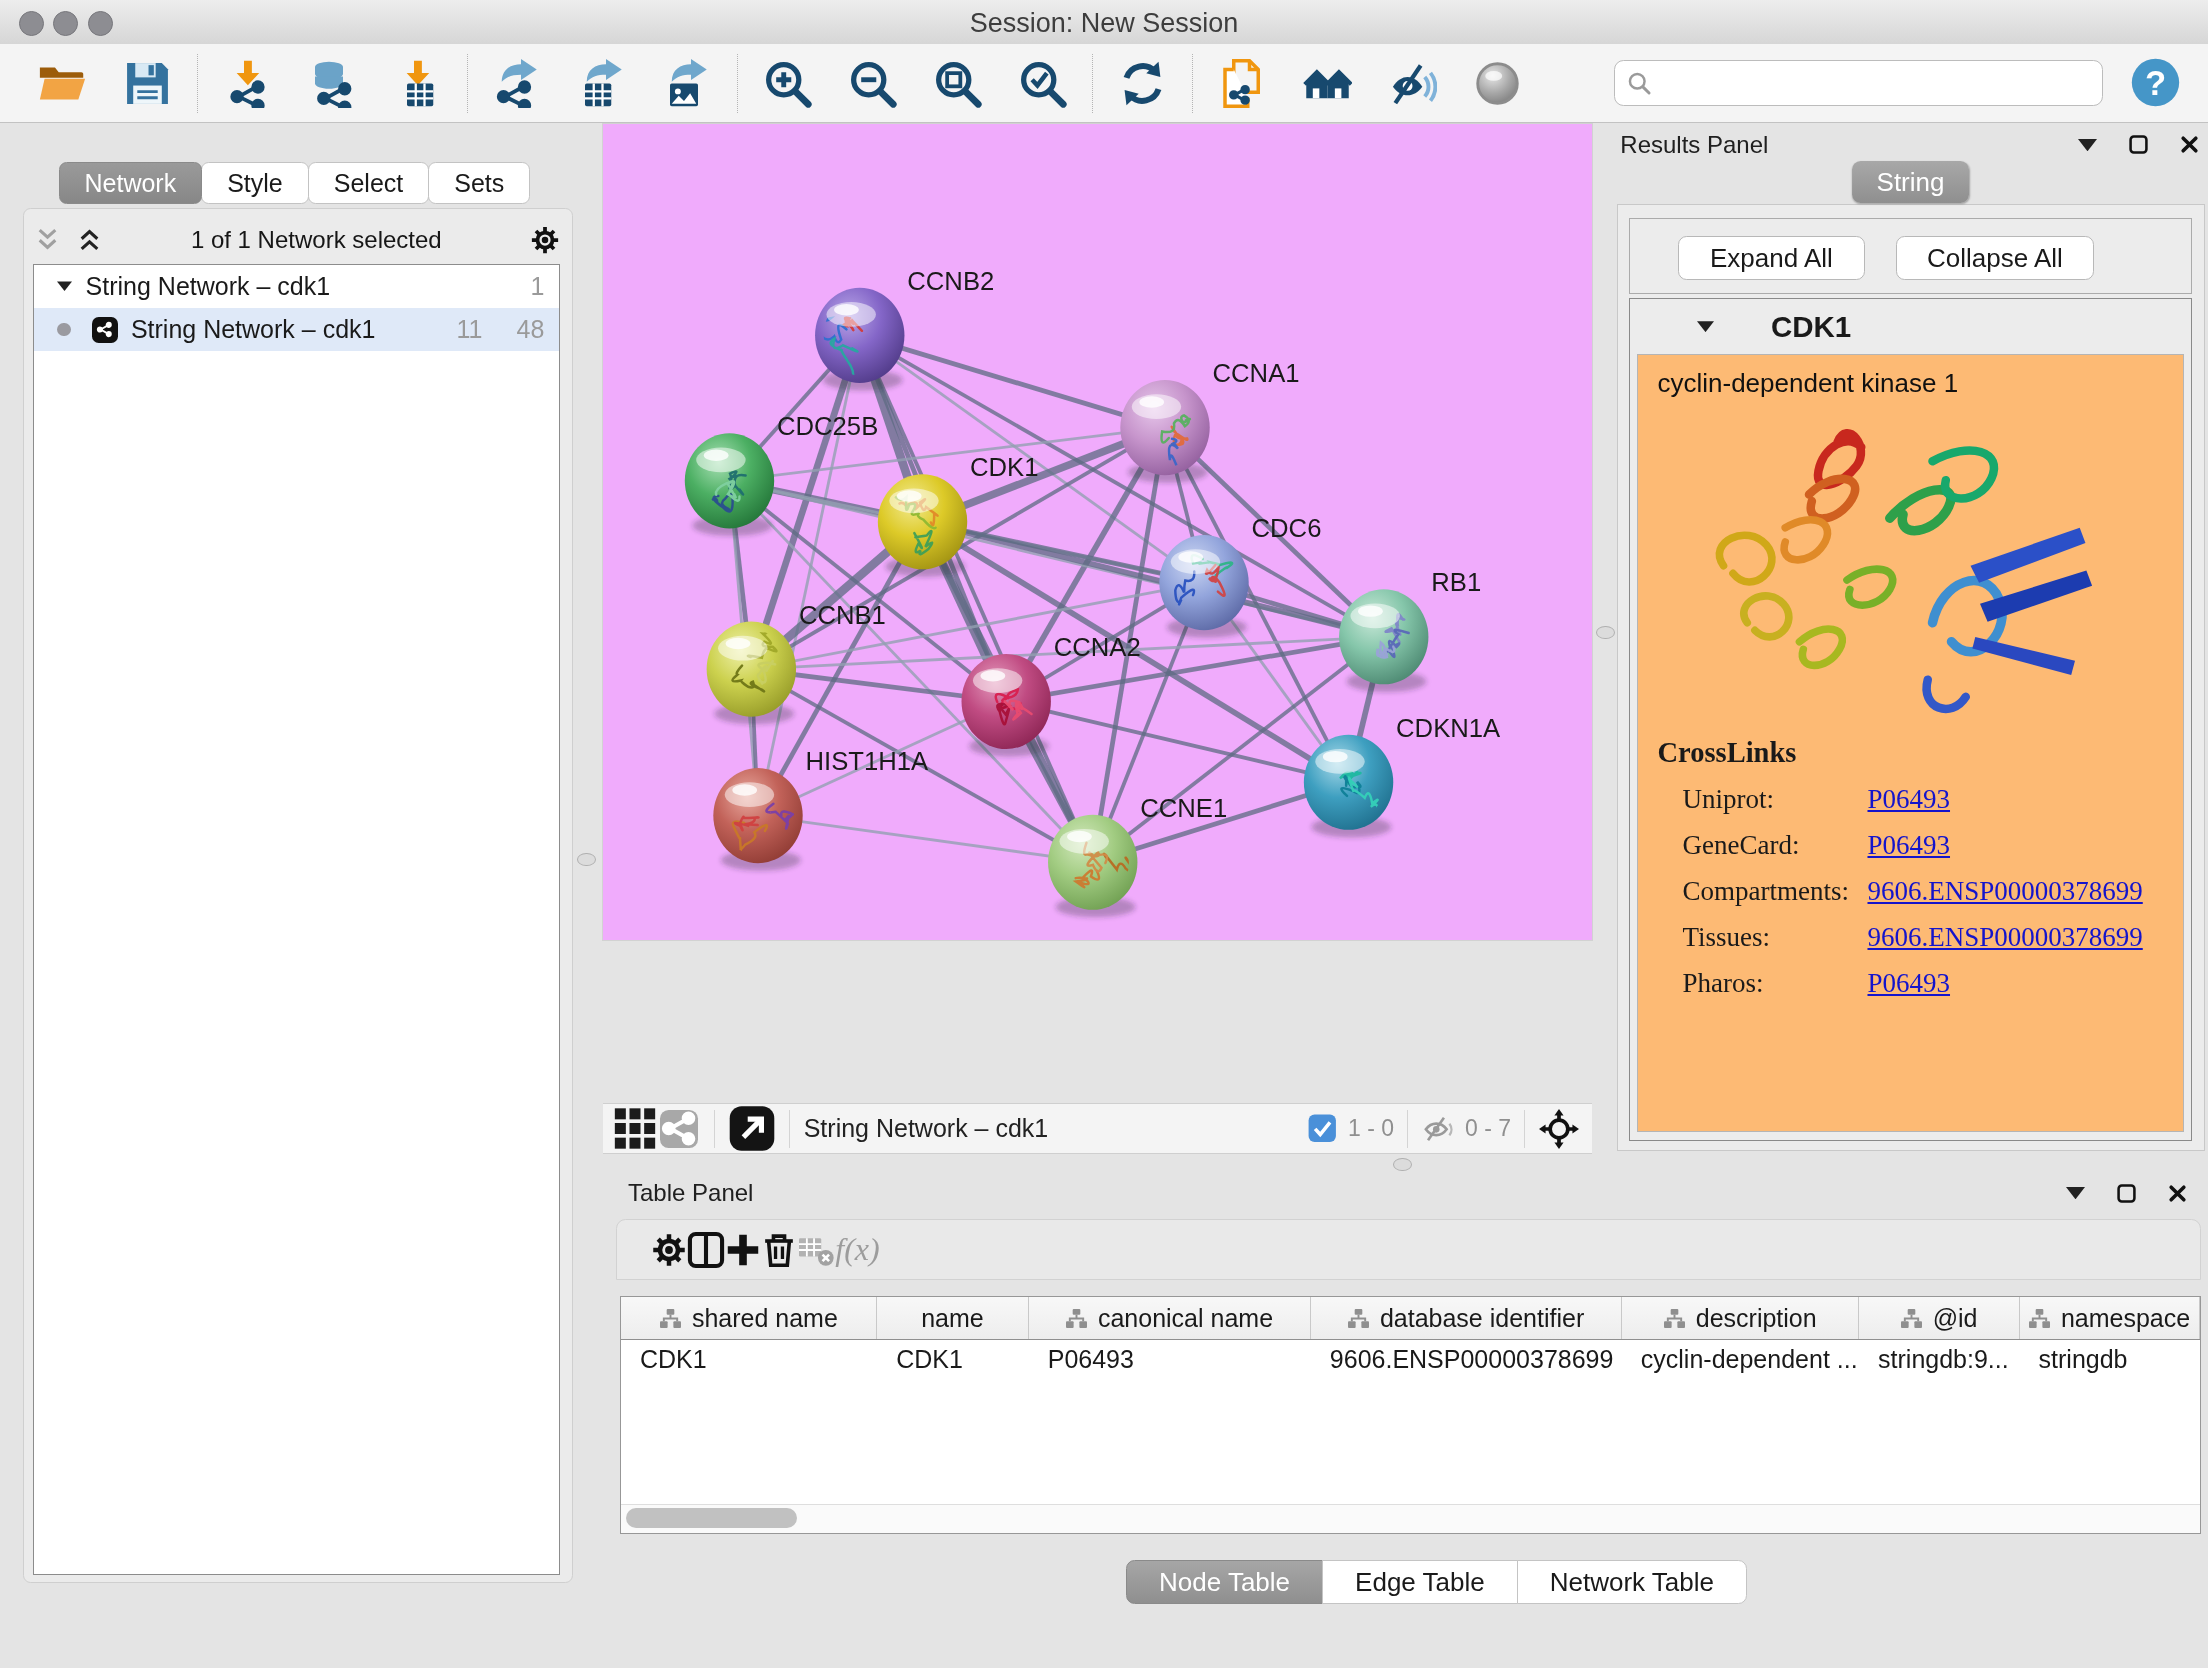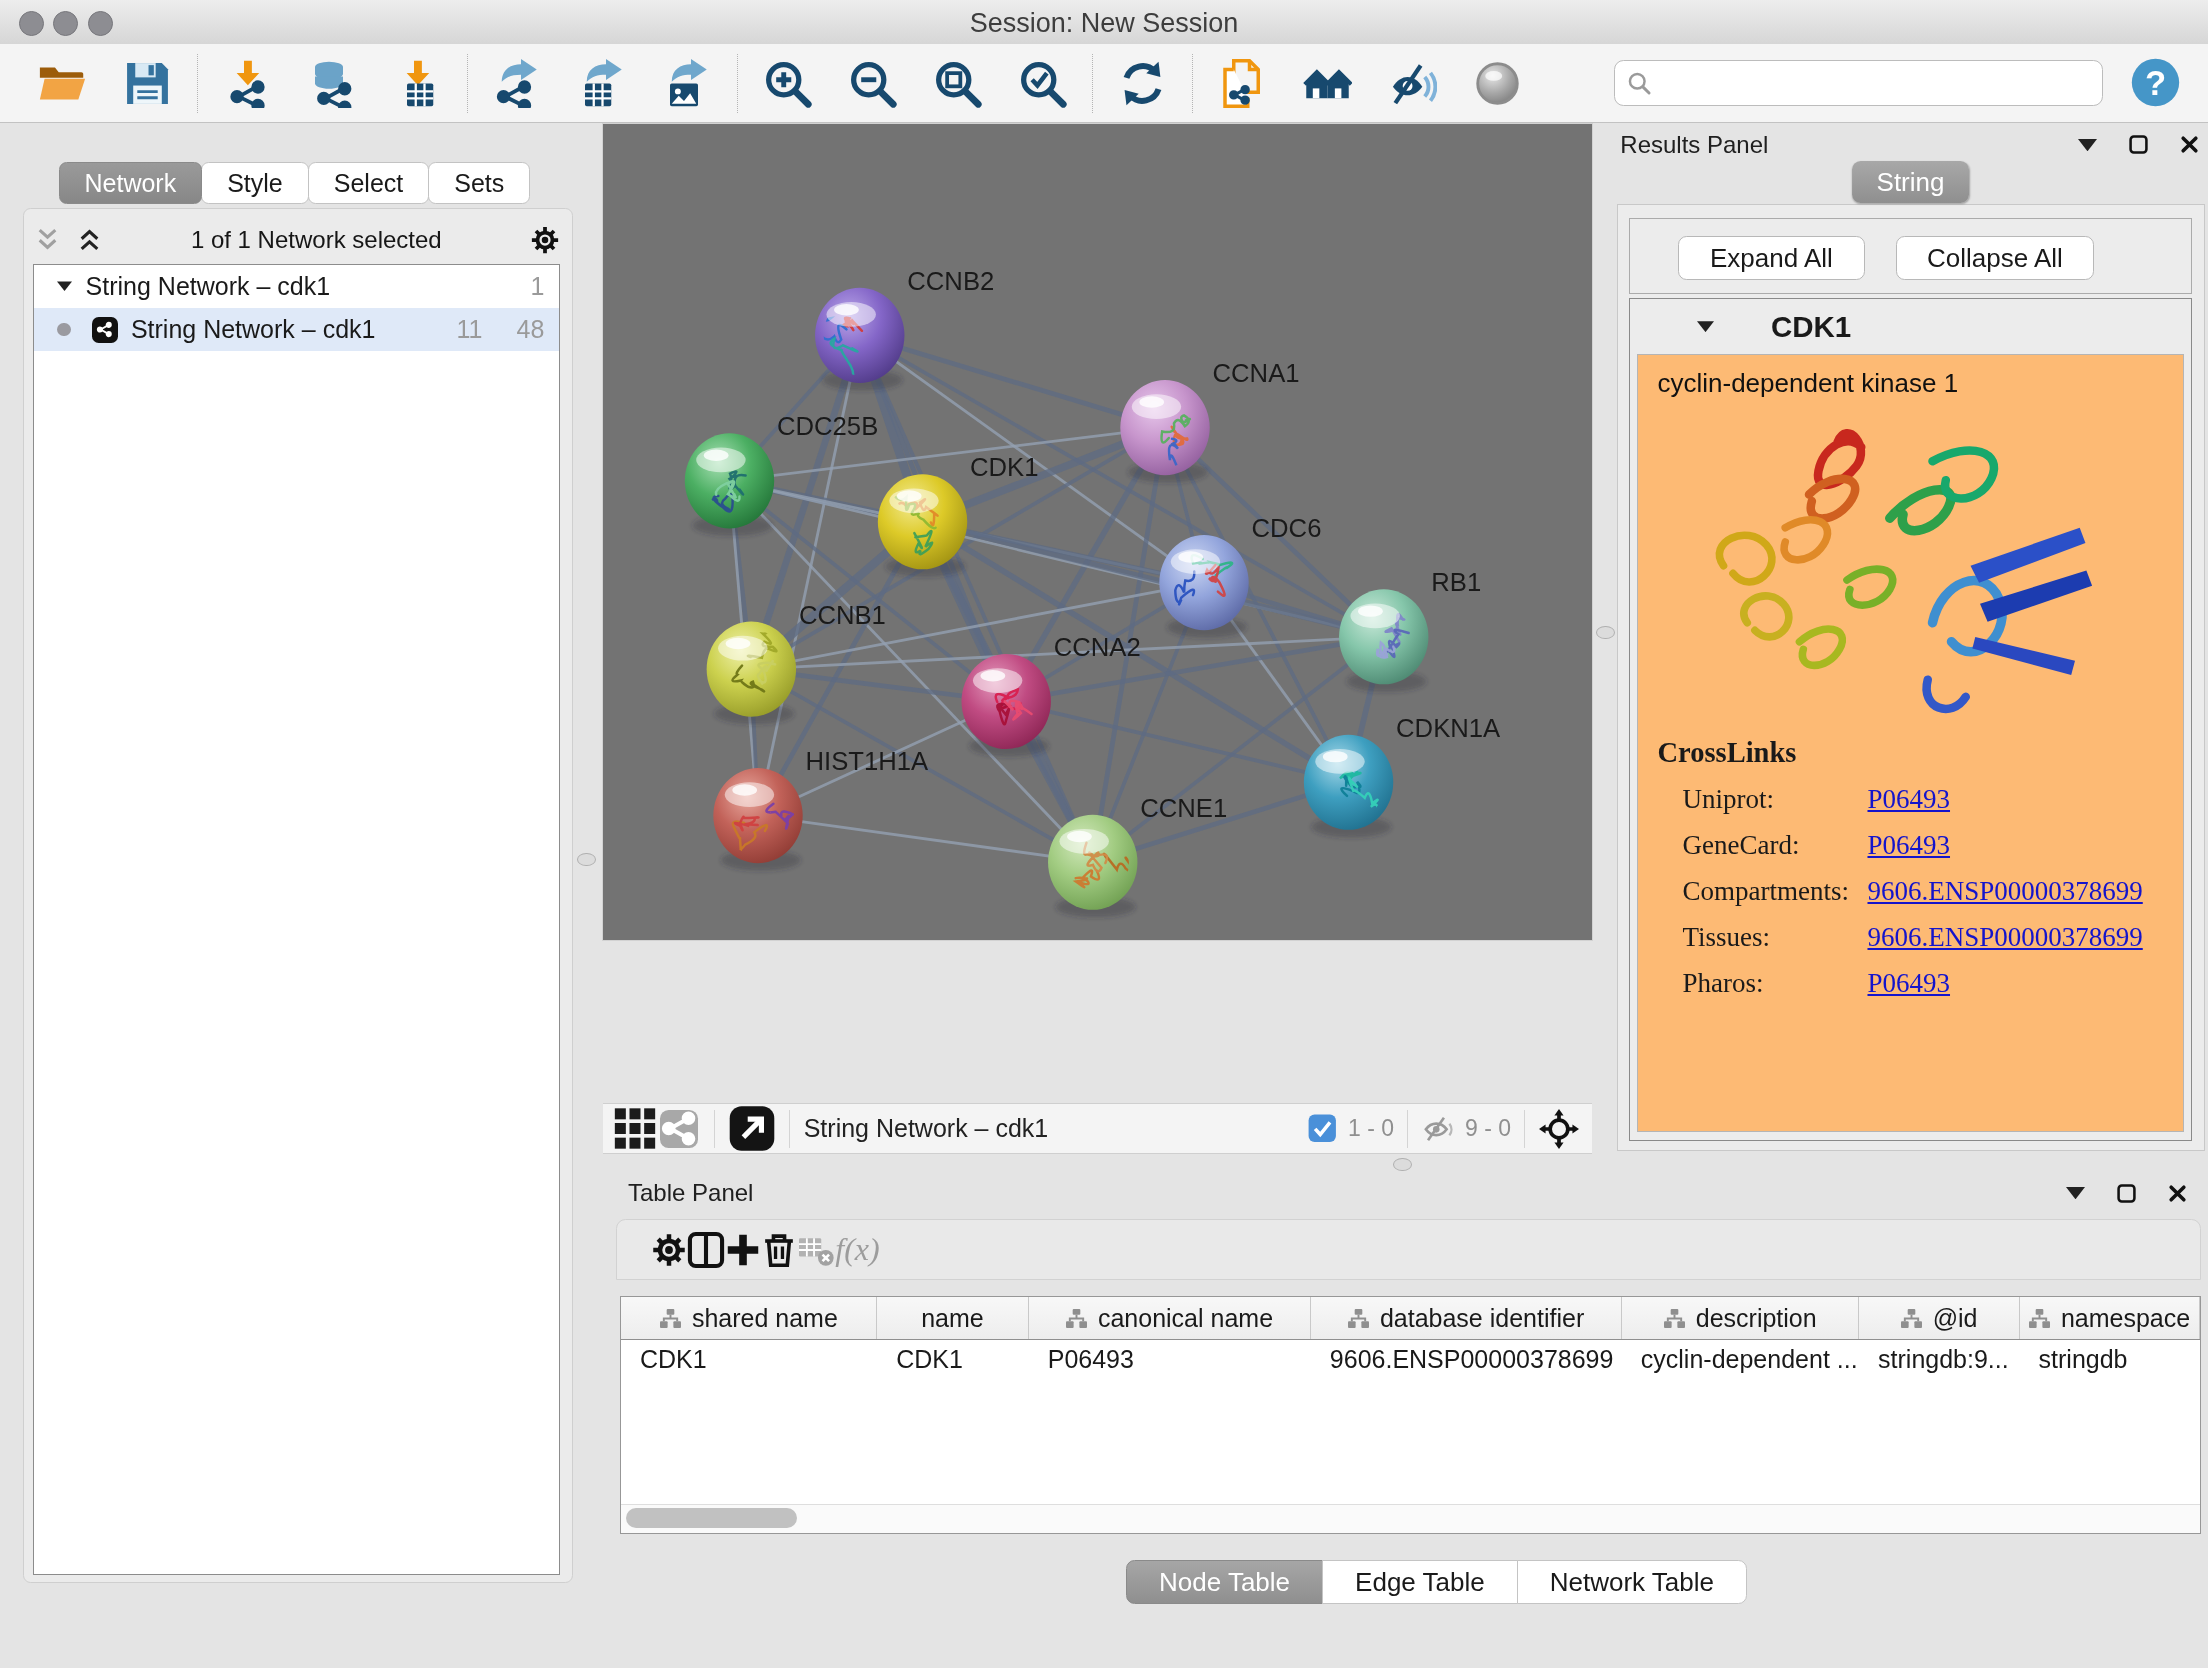--- a/index.html
+++ b/index.html
@@ -46,21 +46,21 @@
   #cp-selrow{left:11.4px;top:9.5px;right:11.4px;height:42px;display:flex;align-items:center;}
   #cp-summary{flex:1;text-align:center;font-size:24px;color:#161616;}
   #cp-listbox{left:9.5px;top:55px;width:525px;height:1309px;background:#fff;border:1.9px solid #8c8c8c;}
   .treerow{height:43px;display:flex;align-items:center;font-size:25px;}
   .treerow .num{color:#9a9a9a;}
   #row-network{background:#dfe9f8;}
   .sharechip{width:26px;height:26px;border-radius:6.7px;background:#111;display:flex;
     align-items:center;justify-content:center;}
 
   
-  #canvas{left:603px;top:124px;width:989px;height:816px;background:#737373;outline:1px solid #d2d2d2;}
+  #canvas{left:603px;top:124px;width:989px;height:816px;background:#f0abfc;outline:1px solid #d2d2d2;}
   #netstatus{left:603px;top:1103px;width:989px;height:49px;background:#f4f4f4;
     border-top:1px solid #cfcfcf;border-bottom:1px solid #cfcfcf;display:flex;align-items:center;}
   .nsdiv{width:0;height:38px;border-left:1px solid #d4d4d4;margin:0 13.3px;}
   #netstatus .title{font-size:25px;color:#222;}
   #netstatus .cnt{font-size:23px;color:#8f8f8f;}
 
   
   .knob{width:17px;height:11.4px;border-radius:50%;background:#dcdcdc;border:1px solid #b0b0b0;}
 
   
@@ -703,21 +703,21 @@
       <path d="M6 12.5l4.3 4.8L18.5 7" stroke="#fff" stroke-width="3" fill="none"></path>
     </svg>
     <span class="cnt" style="margin-left:11.4px">1 - 0</span>
     <div class="nsdiv"></div>
     <svg width="34" height="28.5" viewBox="0 0 30 26">
       <path d="M3 14C8 7 17 7 22 14 17 21 8 21 3 14Z" fill="none" stroke="#9a9a9a" stroke-width="2.4"></path>
       <circle cx="12.5" cy="14" r="3" fill="#9a9a9a"></circle>
       <path d="M24.5 9a8.5 8.5 0 0 1 0 10.5" stroke="#b8b8b8" stroke-width="2.2" fill="none"></path>
       <path d="M5 24 19.5 3.5" stroke="#9a9a9a" stroke-width="2.4"></path>
     </svg>
-    <span class="cnt" style="margin-left:9.5px">9 - 0</span>
+    <span class="cnt" style="margin-left:9.5px">0 - 7</span>
     <div class="nsdiv"></div>
     <svg width="40" height="40" viewBox="0 0 28 28" style="margin-right:13.3px">
       <circle cx="14" cy="14" r="6.2" fill="none" stroke="#111" stroke-width="2.6"></circle>
       <path d="M14 4v4M14 20v4M4 14h4M20 14h4" stroke="#111" stroke-width="2.6"></path>
       <polygon points="14,0 10.8,4.6 17.2,4.6" fill="#111"></polygon>
       <polygon points="14,28 10.8,23.4 17.2,23.4" fill="#111"></polygon>
       <polygon points="0,14 4.6,10.8 4.6,17.2" fill="#111"></polygon>
       <polygon points="28,14 23.4,10.8 23.4,17.2" fill="#111"></polygon>
     </svg>
   </div>

